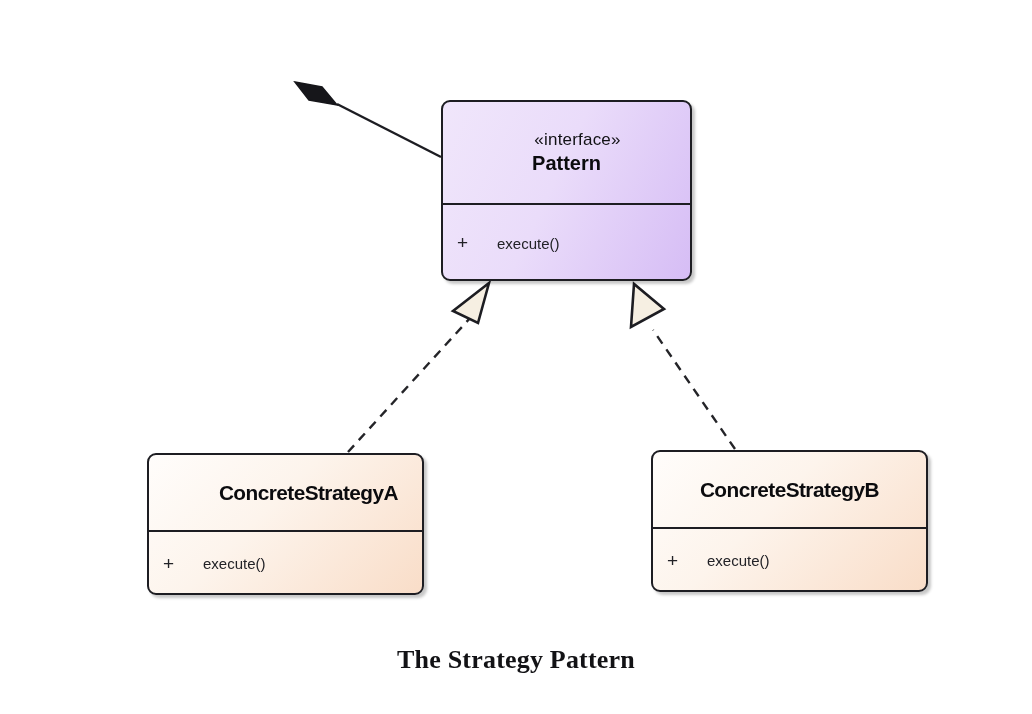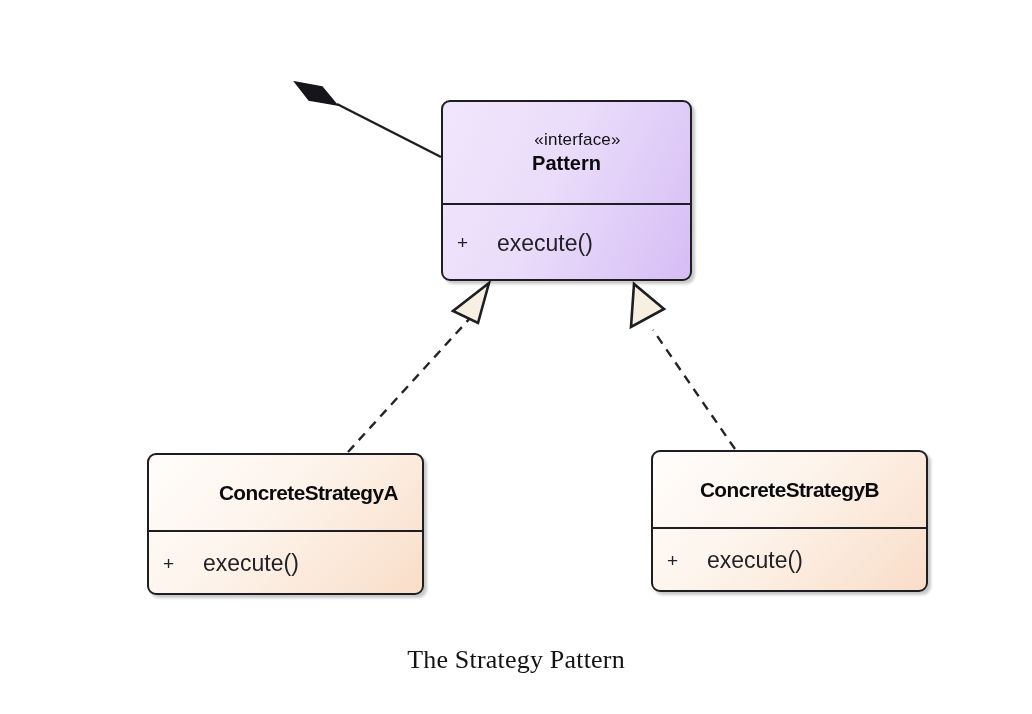--- a/index.html
+++ b/index.html
@@ -88,41 +88,41 @@
     align-items: center;
     padding-left: 14px;
   }
   .visibility {
     font-size: 19px;
     color: #222227;
     width: 40px;
     display: inline-block;
   }
   .member-name {
-    font-size: 23px;
+    font-size: 15px;
     color: #222227;
   }
 
   
   .single-compartment {
     display: flex;
     align-items: center;
     justify-content: center;
     height: 100%;
   }
 
   
   #caption {
     position: absolute;
     left: 0;
     top: 645px;
     width: 1032px;
     text-align: center;
     font-family: "Liberation Serif", serif;
-    font-weight: normal;
+    font-weight: bold;
     font-size: 26px;
     color: #121215;
     letter-spacing: 0.2px;
   }
 </style>
 </head>
 <body>
 
 <div id="diagram-canvas">
 

